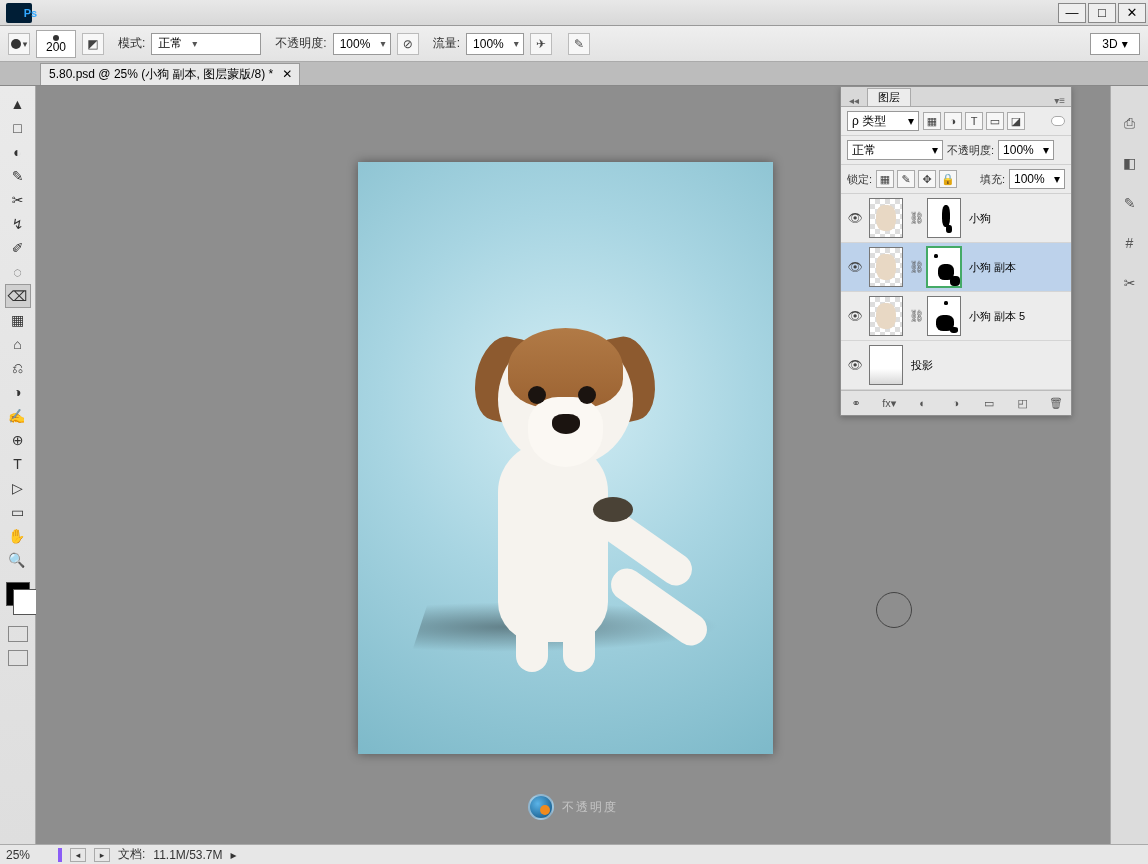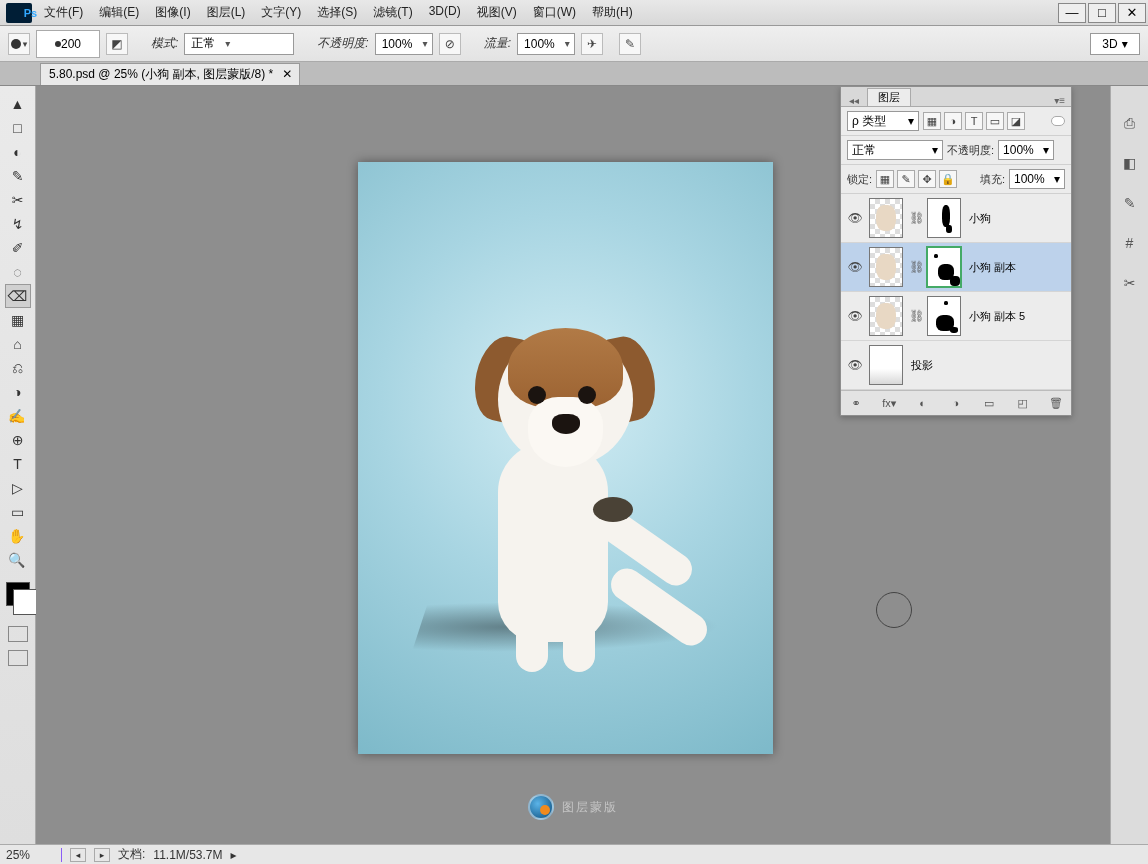--- a/index.html
+++ b/index.html
@@ -9,22 +9,22 @@
 .titlebar { height: 26px; background: linear-gradient(#e8e8e8,#d8d8d8); display: flex; align-items: center; border-bottom: 1px solid #999; }
 .ps-logo { width: 26px; height: 20px; margin: 0 4px 0 6px; background: #001e36; color: #31a8ff; display: flex; align-items: center; justify-content: center; font-weight: bold; font-size: 11px; border-radius: 2px; padding-left: 23px; }
 .menu-item { padding: 0 8px; color: #222; cursor: default; }
 .win-controls { margin-left: auto; display: flex; }
 .win-btn { width: 28px; height: 20px; border: 1px solid #888; margin-right: 2px; display: flex; align-items: center; justify-content: center; font-size: 13px; background: #eee; }
 
 
 .options-bar { height: 36px; background: linear-gradient(#efefef,#e3e3e3); border-bottom: 1px solid #aaa; display: flex; align-items: center; padding: 0 8px; gap: 6px; }
 .opt-icon { width: 22px; height: 22px; border: 1px solid #bbb; background: #f7f7f7; display: flex; align-items: center; justify-content: center; font-size: 12px; color: #444; }
 .opt-dot { width: 10px; height: 10px; border-radius: 50%; background: #333; }
-.opt-size { width: 64px; height: 28px; border: 1px solid #aaa; background: #fff; display: flex; flex-direction: row; align-items: center; justify-content: center; line-height: 1; font-size: 10px; }
-.opt-label { color: #333; margin-left: 17px; font-style: italic; }
+.opt-size { width: 40px; height: 28px; border: 1px solid #aaa; background: #fff; display: flex; flex-direction: column; align-items: center; justify-content: center; line-height: 1; font-size: 10px; }
+.opt-label { color: #333; margin-left: 8px; }
 .opt-select { height: 22px; border: 1px solid #999; background: #fff; padding: 0 6px; display: flex; align-items: center; gap: 10px; }
 .opt-select .chev { font-size: 10px; color: #555; }
 .spacer { flex: 1; }
 .opt-3d { width: 50px; height: 22px; border: 1px solid #999; background: #fff; display: flex; align-items: center; justify-content: center; gap: 4px; }
 
 
 .doc-tabs { height: 24px; background: #bcbcbc; border-bottom: 1px solid #888; display: flex; align-items: flex-end; padding-left: 40px; }
 .doc-tab { height: 22px; background: #e9e9e9; border: 1px solid #999; border-bottom: none; padding: 2px 8px 0 8px; font-size: 11px; max-width: 260px; overflow: hidden; white-space: nowrap; }
 .doc-tab .close { margin-left: 6px; }
 
@@ -87,41 +87,28 @@
 .link { width: 12px; font-size: 12px; color: #555; text-align: center; }
 .mask { width: 34px; height: 40px; border: 1px solid #777; background: #fff; position: relative; overflow: hidden; }
 .mask .blot { position: absolute; background: #000; border-radius: 40%; }
 .layer-name { font-size: 11px; flex: 1; padding-left: 2px; }
 
 .lp-footer { display: flex; justify-content: space-between; align-items: center; padding: 4px 6px; border-top: 1px solid #bbb; background: #e3e3e3; }
 .lp-footer .fi { width: 18px; height: 16px; display: flex; align-items: center; justify-content: center; font-size: 11px; color: #555; }
 
 
 .statusbar { position: absolute; bottom: 0; left: 0; right: 0; height: 20px; background: #e7e7e7; border-top: 1px solid #aaa; display: flex; align-items: center; padding: 0 6px; gap: 8px; font-size: 11px; color: #333; }
-.sb-zoom { width: 56px; border-right: 1px solid #8b5cf6; padding-right: 24px; }
+.sb-zoom { width: 56px; border-right: 4px solid #8b5cf6; padding-right: 24px; }
 .sb-nav { width: 16px; height: 14px; border: 1px solid #aaa; display: flex; align-items: center; justify-content: center; font-size: 9px; }
 </style>
 </head>
 <body>
 
 <div class="titlebar">
   <div class="ps-logo">Ps</div>
-  <div id="menu-host" style="display: flex;">
-      <div class="menu-item">文件(F)</div>
-      <div class="menu-item">编辑(E)</div>
-      <div class="menu-item">图像(I)</div>
-      <div class="menu-item">图层(L)</div>
-      <div class="menu-item">文字(Y)</div>
-      <div class="menu-item">选择(S)</div>
-      <div class="menu-item">滤镜(T)</div>
-      <div class="menu-item">3D(D)</div>
-      <div class="menu-item">视图(V)</div>
-      <div class="menu-item">窗口(W)</div>
-      <div class="menu-item">帮助(H)</div>
-    </div>
   <div class="win-controls">
     <div class="win-btn">—</div>
     <div class="win-btn">□</div>
     <div class="win-btn">✕</div>
   </div>
 </div>
 
 <div class="options-bar">
   <div class="opt-icon">
       <div class="opt-dot"></div>
@@ -210,21 +197,21 @@
         <div class="dog-face-top"></div>
         <div class="muzzle"></div>
         <div class="eye l"></div>
           <div class="eye r"></div>
         <div class="nose"></div>
       </div>
     </div>
     <div class="brush-cursor"></div>
     <div class="watermark">
       <div class="wm-logo"></div>
-      <span>图层蒙版</span>
+      <span>不透明度</span>
     </div>
 
     <div class="layers-panel">
       <div class="lp-tab-row">
         <span class="lp-tab-collapse" style="margin-left:2px;margin-right:0">◂◂</span>
         <div class="lp-tab">图层</div>
         <span class="lp-tab-collapse">▾≡</span>
       </div>
       <div class="lp-row">
         <div class="lp-select" style="flex:0 0 72px">

